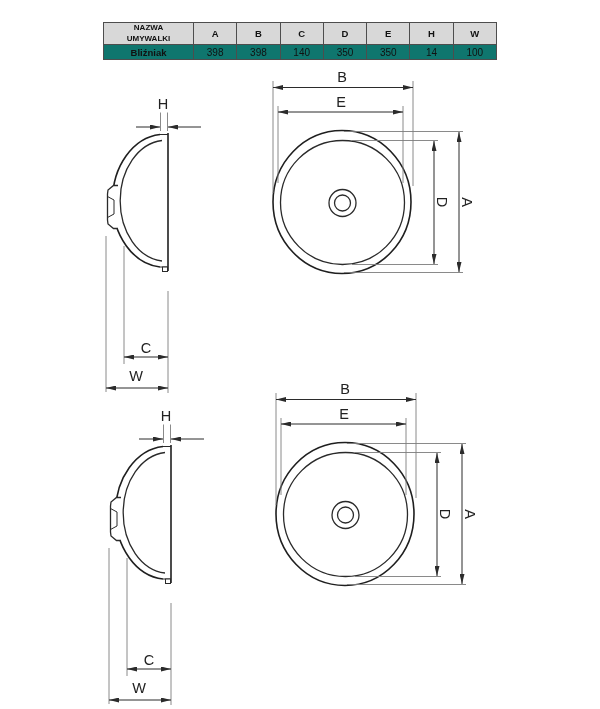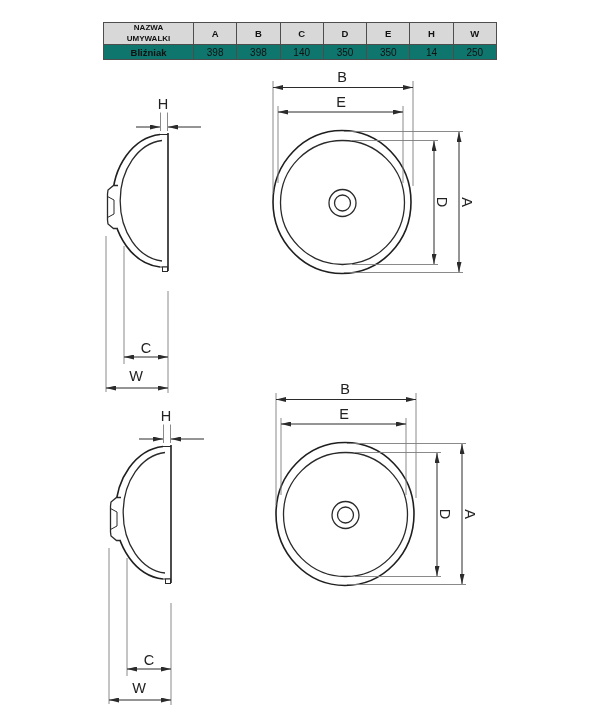--- a/index.html
+++ b/index.html
@@ -42,21 +42,21 @@
       <td>W</td>
     </tr>
     <tr class="datarow">
       <td class="namecol">Bliźniak</td>
       <td>398</td>
       <td>398</td>
       <td>140</td>
       <td>350</td>
       <td>350</td>
       <td>14</td>
-      <td>250</td>
+      <td>100</td>
     </tr>
   </tbody>
     </table>
 
   <svg class="drawing" width="600" height="709" viewBox="0 0 600 709" xmlns="http://www.w3.org/2000/svg" xmlns:xlink="http://www.w3.org/1999/xlink">
     <defs>
       <marker id="arr" markerWidth="10" markerHeight="5" refX="10" refY="2.5" orient="auto-start-reverse" markerUnits="userSpaceOnUse">
         <path d="M0,0 L10,2.5 L0,5 Z" fill="#2b2b2b"></path>
       </marker>
 

